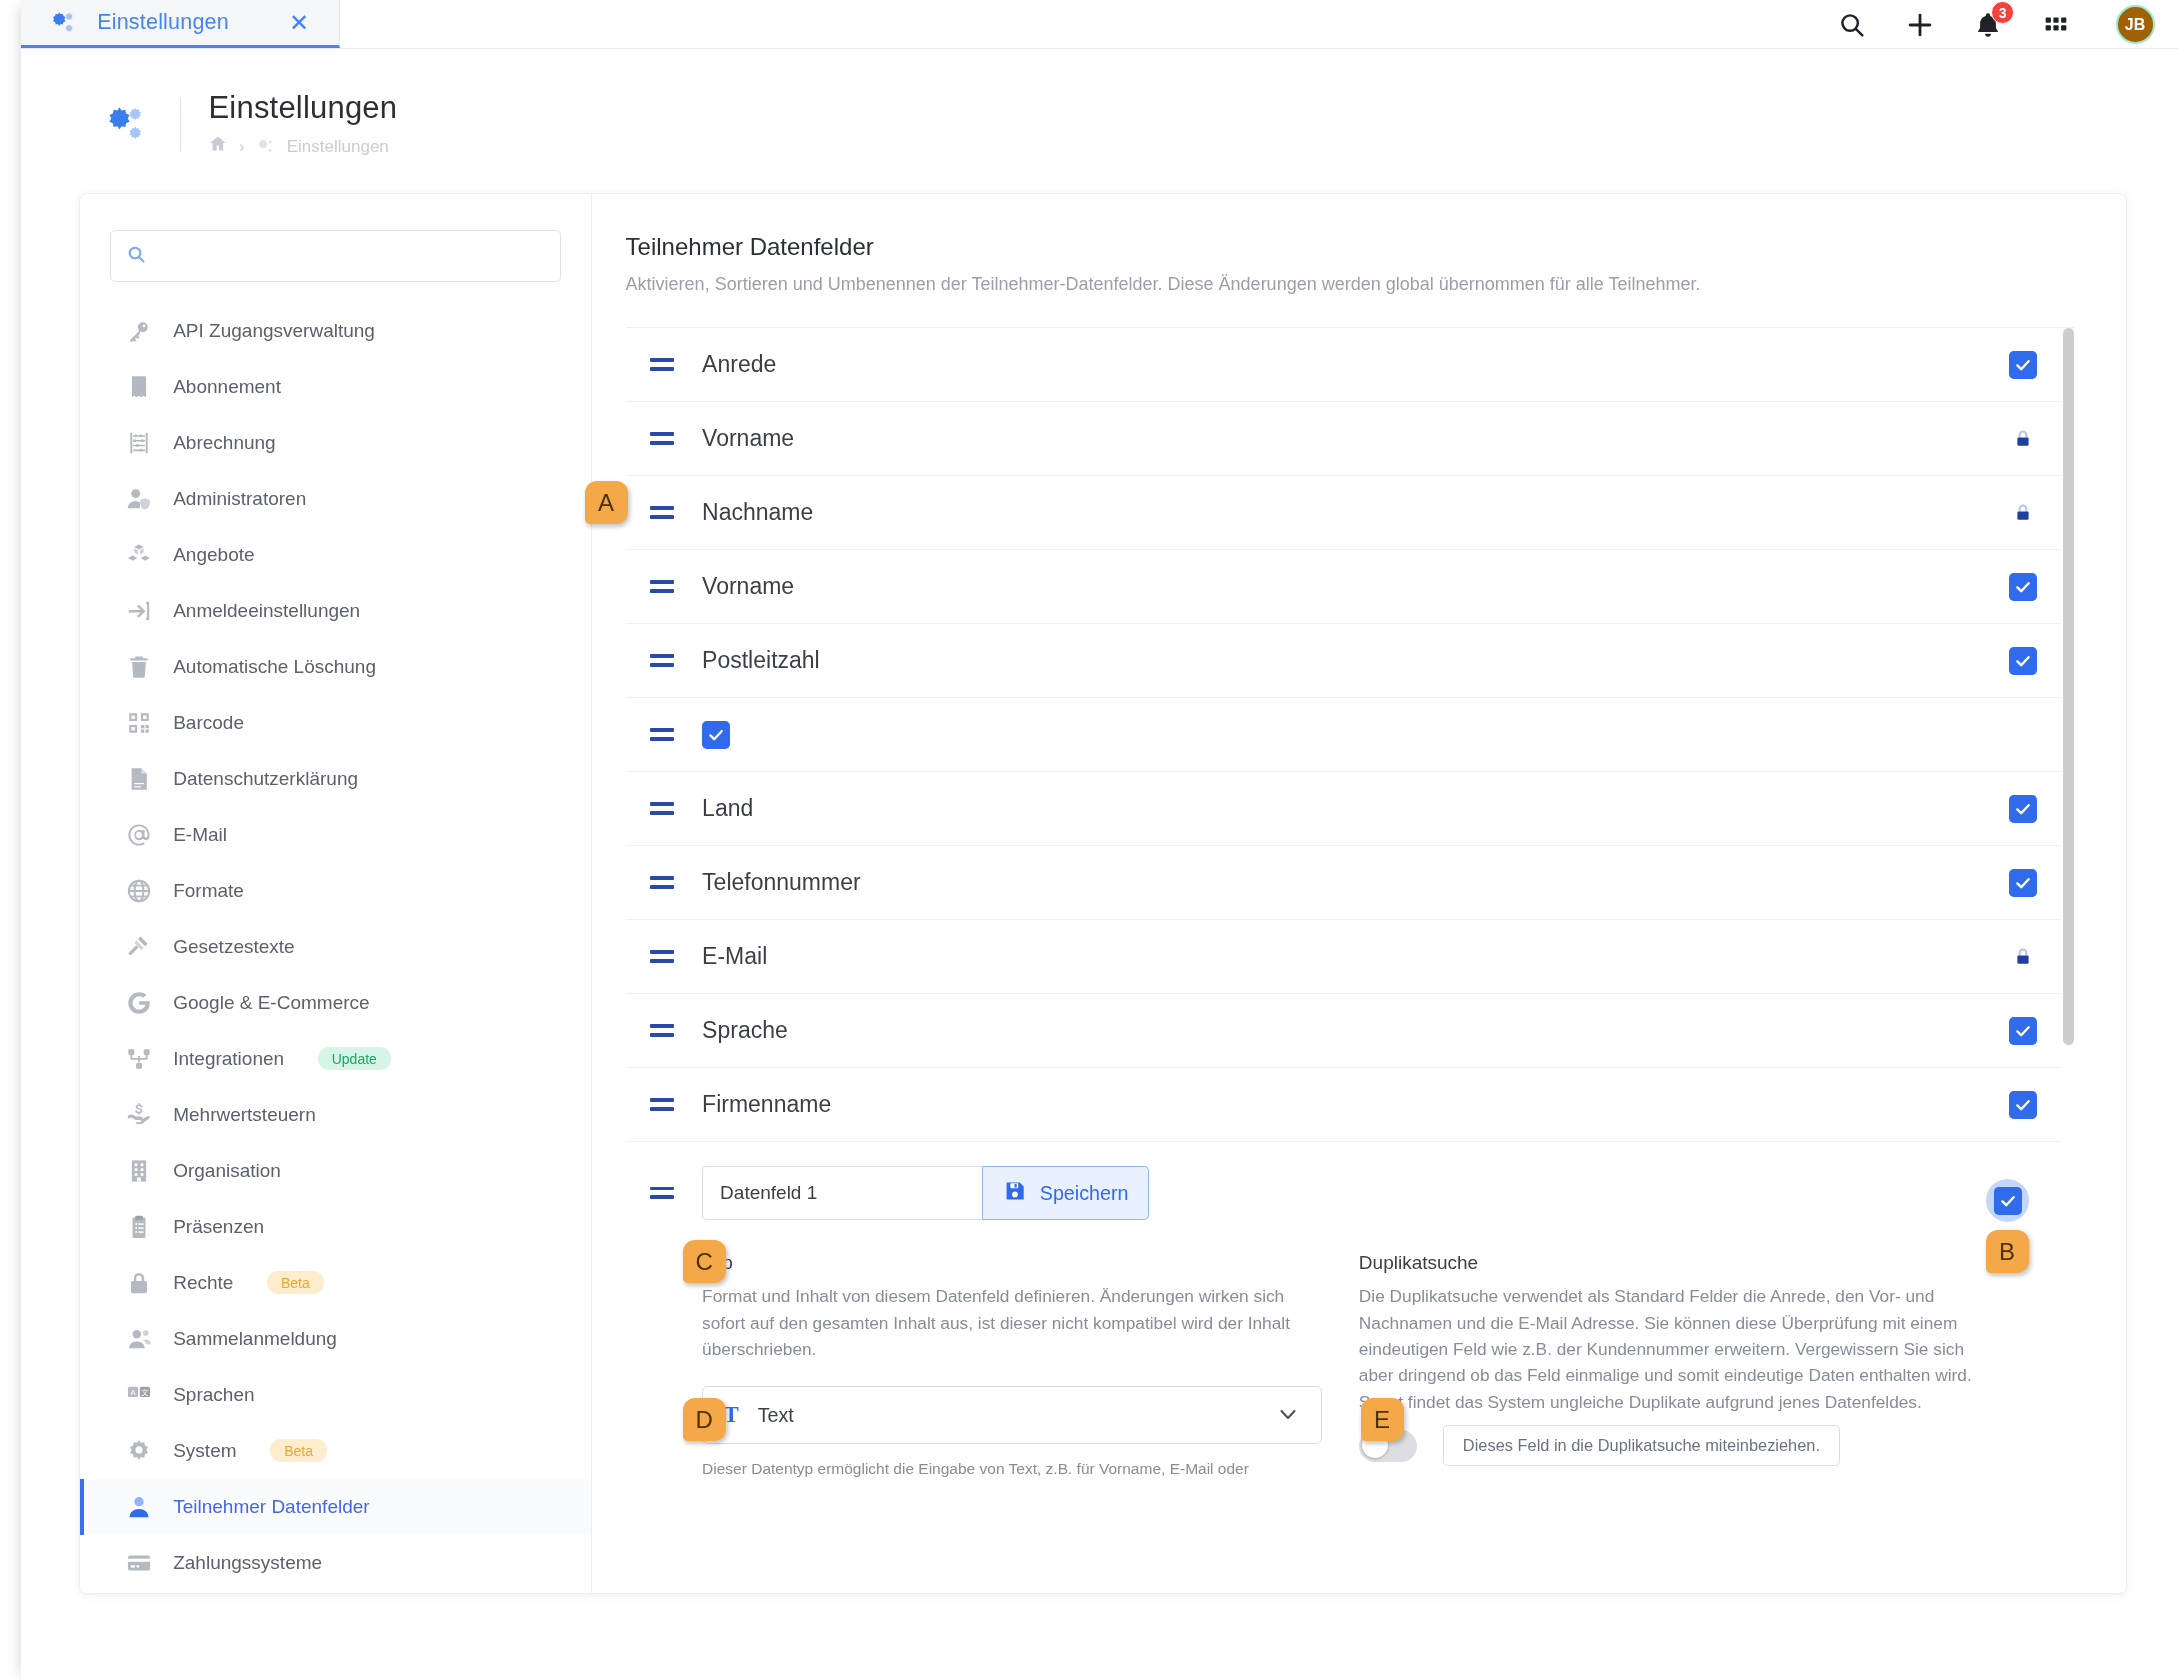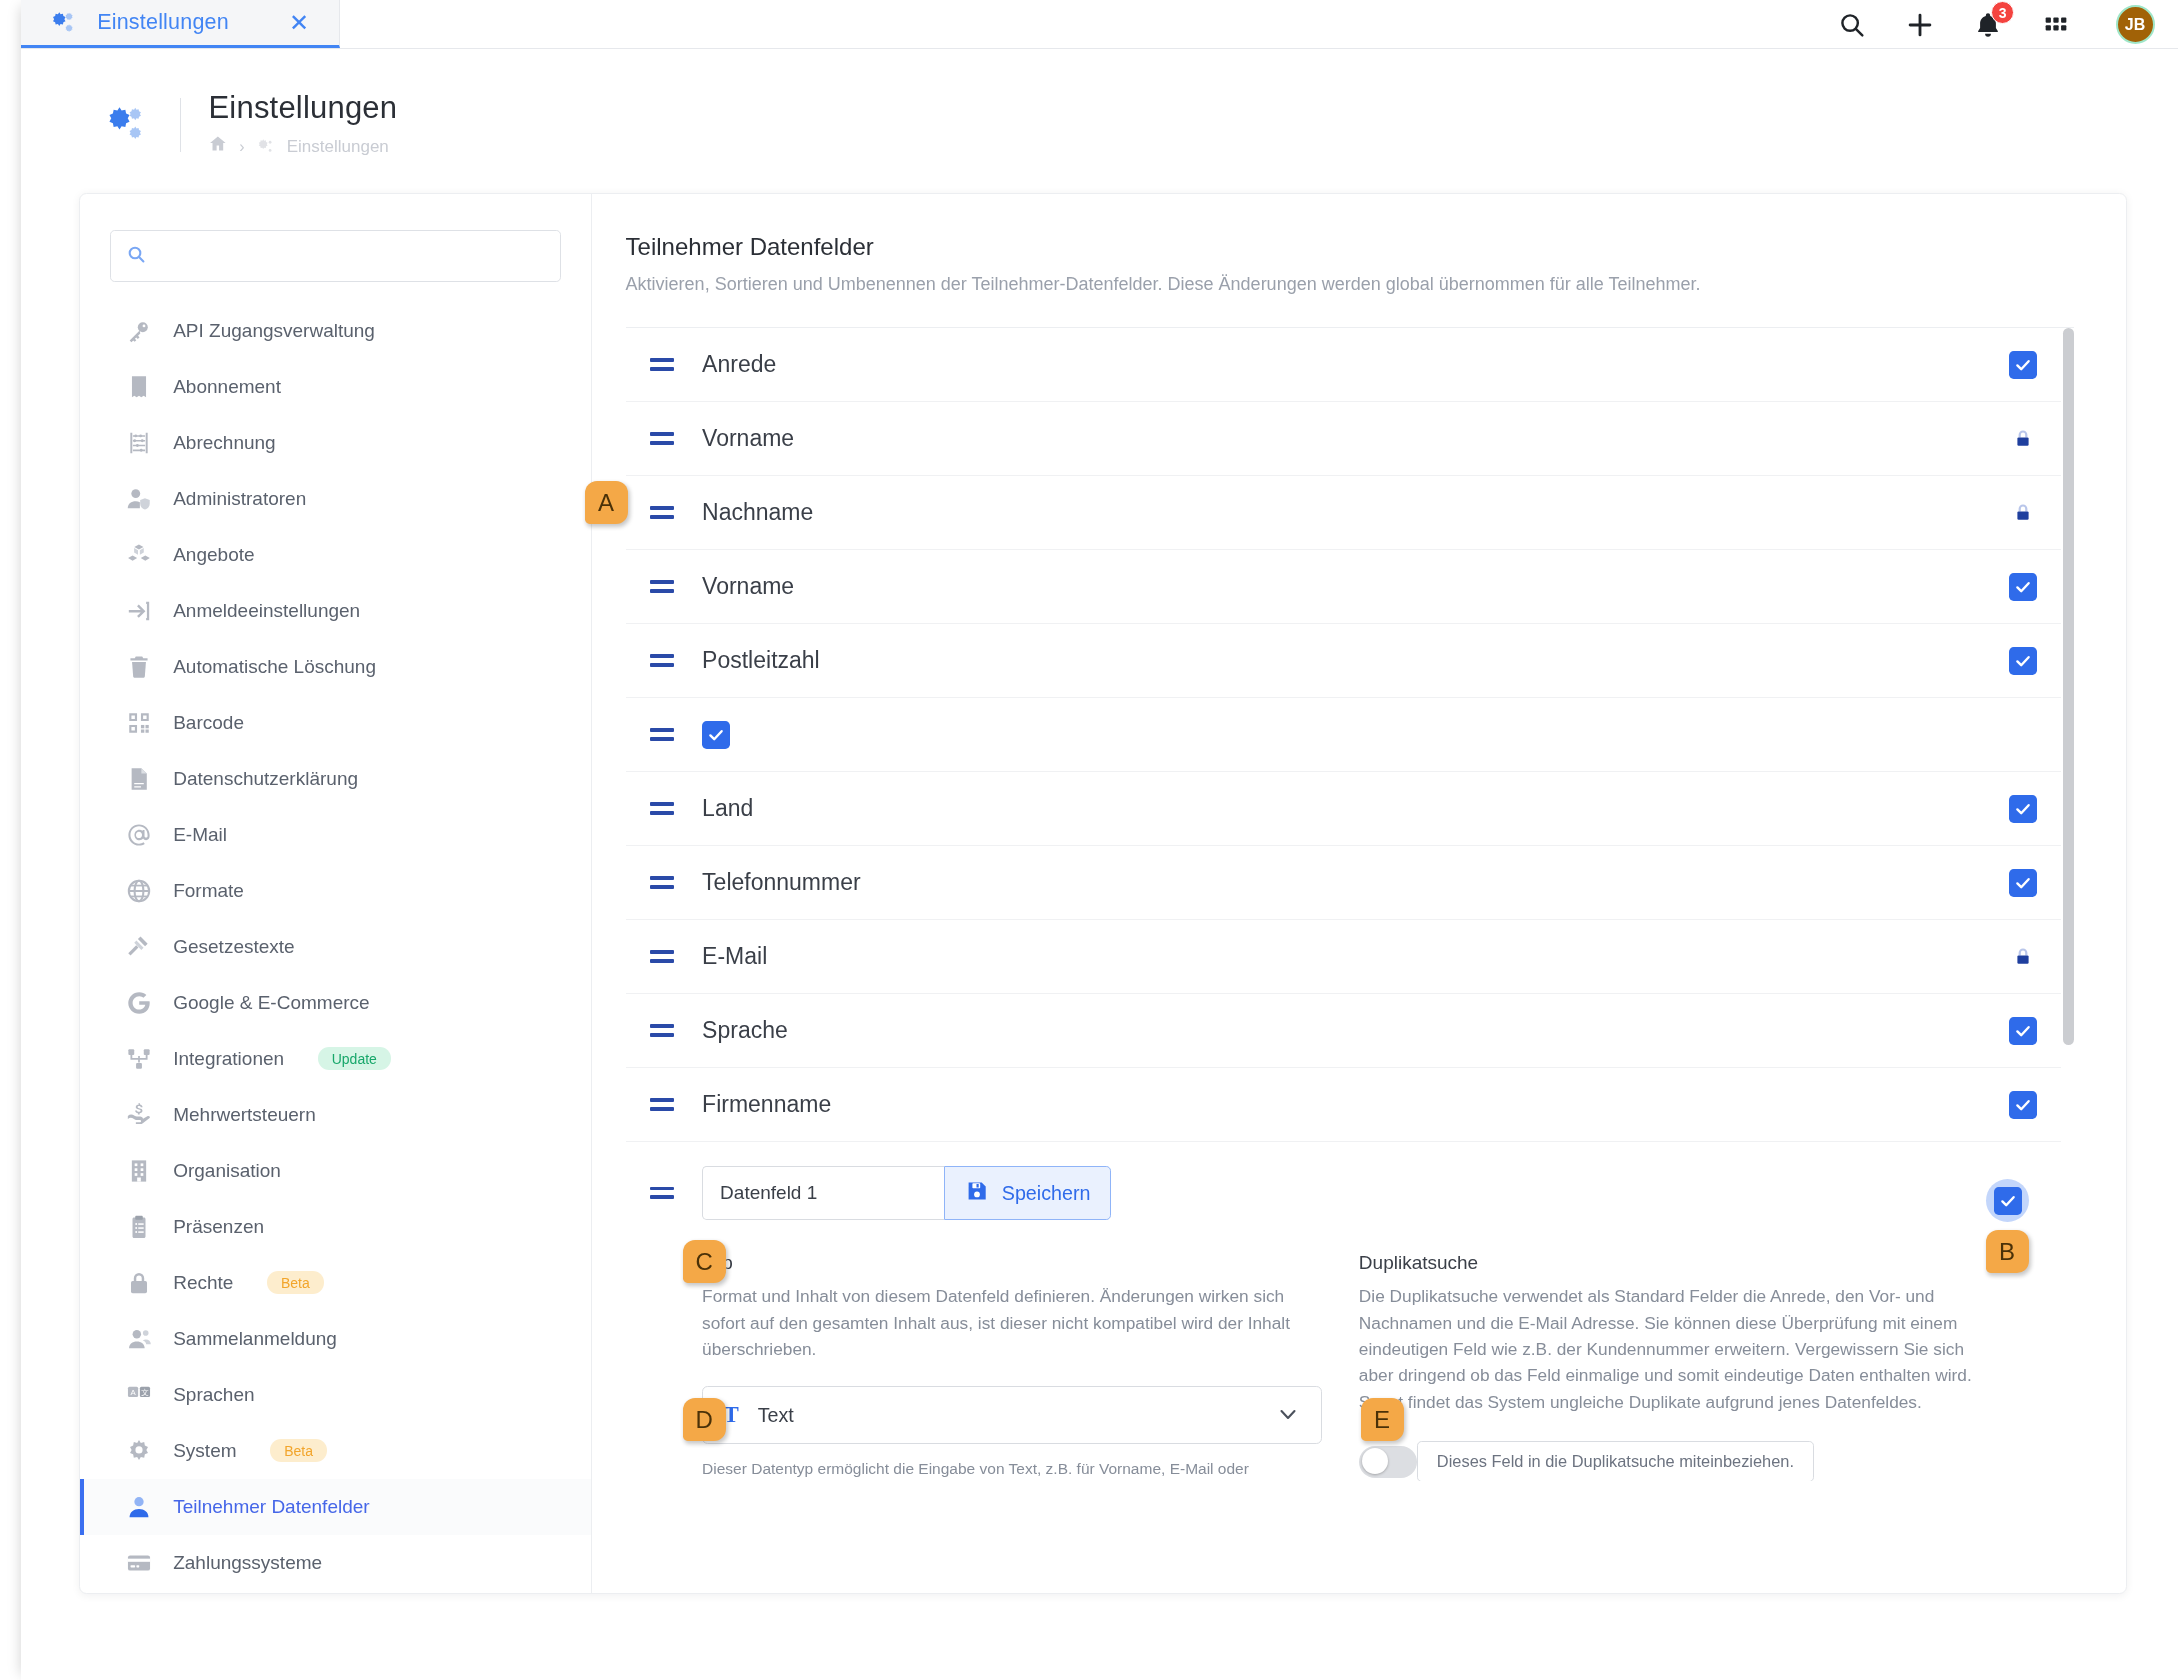--- a/index.html
+++ b/index.html
@@ -183,21 +183,21 @@
   .row.expanded {
     height: auto; align-items: flex-start;
     padding-top: 24px; padding-bottom: 24px;
     border-bottom: none;
     background: #fff;
   }
   .row.expanded .grip { margin-top: 20.6px; }
   .exp-body { flex: 1; min-width: 0; }
   .name-row { display: flex; align-items: stretch; }
   #field-name-input {
-    width: 242px; height: 54px;
+    width: 280px; height: 54px;
     border: 0.9px solid #d9dce1; border-right: none;
     border-radius: 4.7px 0 0 4.7px;
     padding: 0 17px; font-size: 19px; color: #3a3f48;
     font-family: "Liberation Sans", sans-serif; outline: none;
   }
   #save-btn {
     height: 54px; min-width: 167px;
     background: #eaf1fe; border: 0.9px solid #8fb4f8;
     border-radius: 0 4.7px 4.7px 0;
     display: flex; align-items: center; justify-content: center; gap: 13px;
@@ -212,21 +212,21 @@
   #type-select {
     margin-top: 24px; height: 58px;
     border: 0.9px solid #d9dce1; border-radius: 5.6px;
     display: flex; align-items: center; padding: 0 20.6px 0 20.6px;
     cursor: pointer; background: #fff;
   }
   #type-select .t-ico { color: #2f6bea; font-size: 22.5px; font-weight: bold; margin-right: 19px; font-family: "Liberation Serif", serif; }
   #type-select .t-lbl { flex: 1; font-size: 19.7px; color: #3a3f48; }
   #type-hint { font-size: 15.5px; color: #868d99; margin-top: 16px; }
 
-  .dup-ctrl { display: flex; align-items: center; margin-top: 26px; }
+  .dup-ctrl { display: flex; align-items: center; gap: 26px; margin-top: 10px; }
   .toggle {
     width: 58px; height: 32px; border-radius: 16px;
     background: #dcdee2; position: relative; cursor: pointer; flex: none;
   }
   .toggle .knob {
     position: absolute; left: 2.8px; top: 2.8px;
     width: 26px; height: 26px; border-radius: 50%;
     background: #fff; box-shadow: 0 0.9px 2.8px rgba(0,0,0,.28);
   }
   #dup-label {

